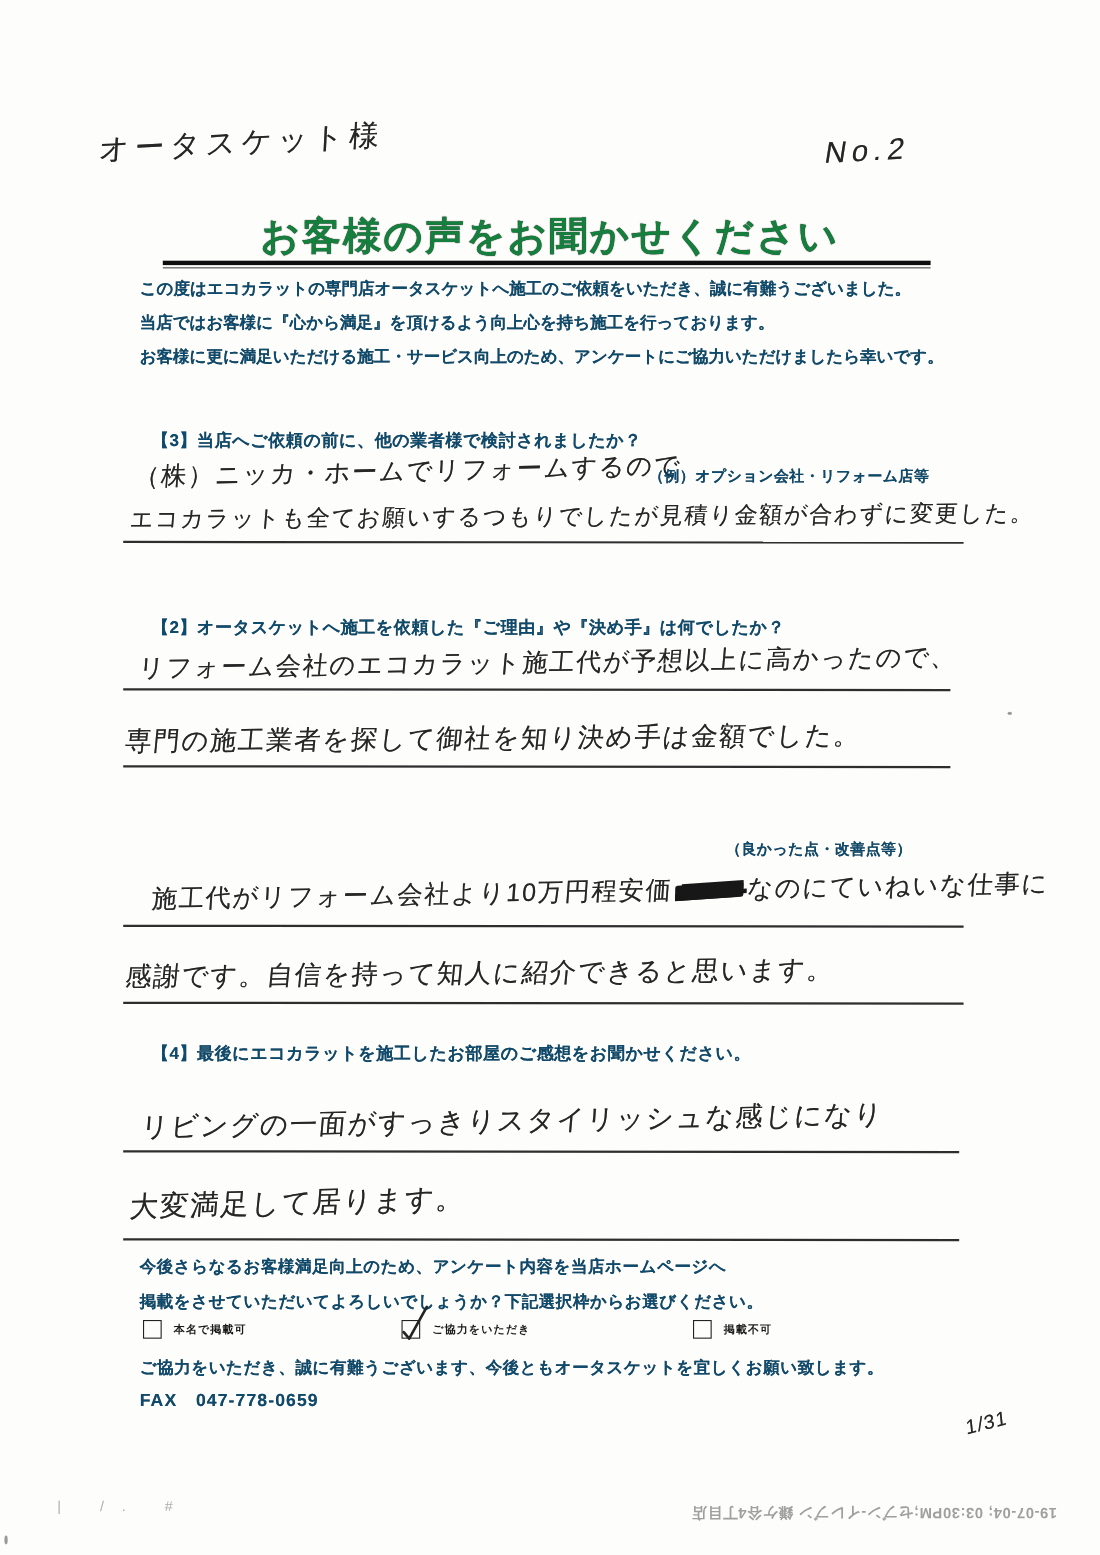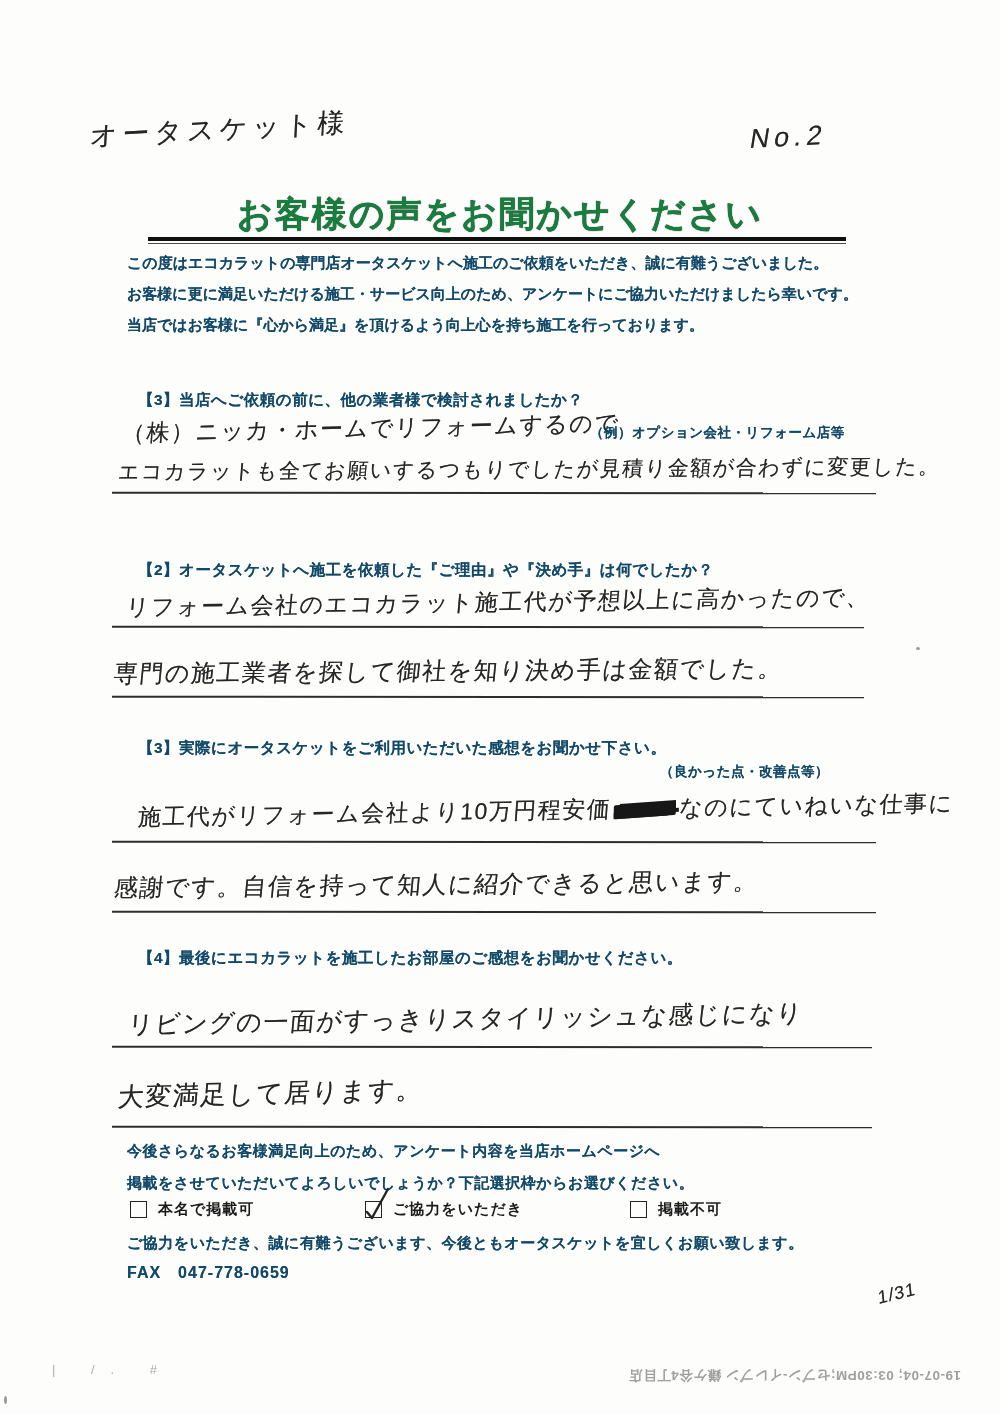--- a/index.html
+++ b/index.html
@@ -52,21 +52,21 @@
   }
   .cb-item{display:flex;align-items:center;gap:11px;}
   .cb-box{
     position:relative;
     width:15px;height:15px;
     border:1.8px solid #222;
     background:transparent;
     flex:0 0 auto;
   }
   .cb-box svg{position:absolute;left:-3px;top:-17px;overflow:visible;}
-  .cb-label{font-size:15px;font-weight:600;letter-spacing:1px;color:#1b1b1b;}
+  .cb-label{font-size:10px;font-weight:600;letter-spacing:1px;color:#1b1b1b;}
   .scribble{
     display:inline-block;width:62px;height:14px;
     background:#171717;border-radius:2px;
     transform:rotate(-3deg);
     box-shadow:3px -4px 0 -3px #171717,-4px 4px 0 -4px #171717,8px 2px 0 -5px #171717;
     vertical-align:baseline;margin:0 3px -1px 3px;
   }
   .fax-header{
     color:#8f8f8f;font-size:13.5px;font-weight:600;
     letter-spacing:.5px;white-space:nowrap;
@@ -84,37 +84,36 @@
 
   <div class="abs hw" style="left:90px;top:118px;font-size:27px;letter-spacing:5px;transform:rotate(-3deg) skewX(-6deg);">オータスケット様</div>
 
   <div class="abs hw" style="left:750px;top:124px;font-size:27px;letter-spacing:5px;transform:rotate(-3deg) skewX(-12deg);">No.2</div>
 
   <div class="abs title">お客様の声をお聞かせください</div>
   <div class="abs title-rule"></div>
 
   <div class="abs intro print">
     <p>この度はエコカラットの専門店オータスケットへ施工のご依頼をいただき、誠に有難うございました。</p>
+    <p>当店ではお客様に『心から満足』を頂けるよう向上心を持ち施工を行っております。</p>
     <p>お客様に更に満足いただける施工・サービス向上のため、アンケートにご協力いただけましたら幸いです。</p>
-    <p>当店ではお客様に『心から満足』を頂けるよう向上心を持ち施工を行っております。</p>
   </div>
 
   <div class="abs print qhead" style="left:138px;top:390px;">【3】当店へご依頼の前に、他の業者様で検討されましたか？</div>
   <div class="abs hw" style="left:122px;top:418px;font-size:23px;transform:rotate(-1.2deg) skewX(-5deg);">（株）ニッカ・ホームでリフォームするので</div>
   <div class="abs print note" style="left:590px;top:424px;">（例）オプション会社・リフォーム店等</div>
   <div class="abs hw" style="left:118px;top:458px;font-size:21px;transform:rotate(-.4deg) skewX(-5deg);">エコカラットも全てお願いするつもりでしたが見積り金額が合わずに変更した。</div>
   <div class="abs rule" style="left:112px;top:492px;width:764px;"></div>
 
   <div class="abs print qhead" style="left:138px;top:528px;margin-top:32px;">【2】オータスケットへ施工を依頼した『ご理由』や『決め手』は何でしたか？</div>
   <div class="abs hw" style="left:126px;top:592px;font-size:23px;transform:rotate(-.8deg) skewX(-6deg);">リフォーム会社のエコカラット施工代が予想以上に高かったので、</div>
   <div class="abs rule" style="left:112px;top:626px;width:752px;"></div>
   <div class="abs hw" style="left:114px;top:658px;font-size:24px;transform:rotate(-.5deg) skewX(-6deg);">専門の施工業者を探して御社を知り決め手は金額でした。</div>
   <div class="abs rule" style="left:112px;top:696px;width:752px;"></div>
 
-  <div class="abs print qhead" style="left:138px;top:738px;">【3】実際にオータスケットをご利用いただいた感想をお聞かせ下さい。</div>
   <div class="abs print note" style="left:660px;top:763px;">（良かった点・改善点等）</div>
   <div class="abs hw" style="left:138px;top:802px;font-size:23px;transform:rotate(-1deg) skewX(-5deg);">
     <span>施工代がリフォーム会社より10万円程安価</span><span class="scribble"></span><span>なのにていねいな仕事に</span>
   </div>
   <div class="abs rule" style="left:112px;top:841px;width:764px;"></div>
   <div class="abs hw" style="left:114px;top:872px;font-size:24px;transform:rotate(-.6deg) skewX(-6deg);">感謝です。自信を持って知人に紹介できると思います。</div>
   <div class="abs rule" style="left:112px;top:911px;width:764px;"></div>
 
   <div class="abs print qhead" style="left:138px;top:948px;">【4】最後にエコカラットを施工したお部屋のご感想をお聞かせください。</div>
   <div class="abs hw" style="left:128px;top:1008px;font-size:25px;transform:rotate(-1deg) skewX(-6deg);">リビングの一面がすっきりスタイリッシュな感じになり</div>

